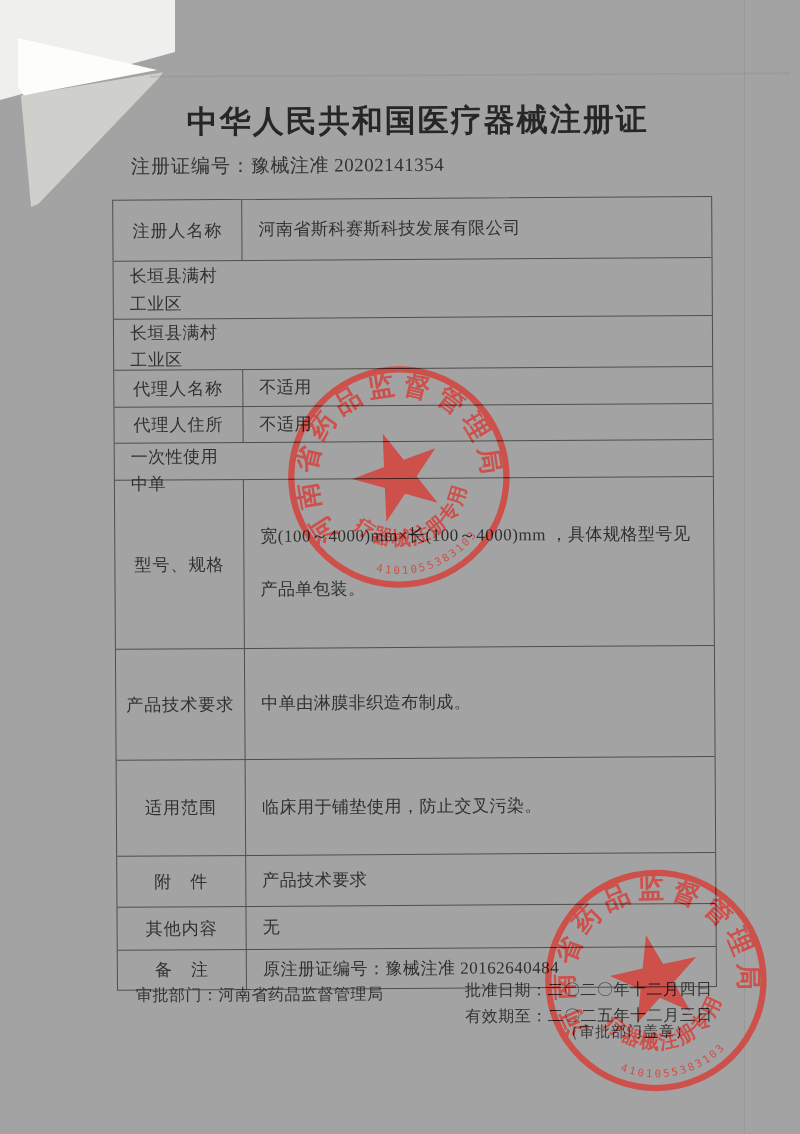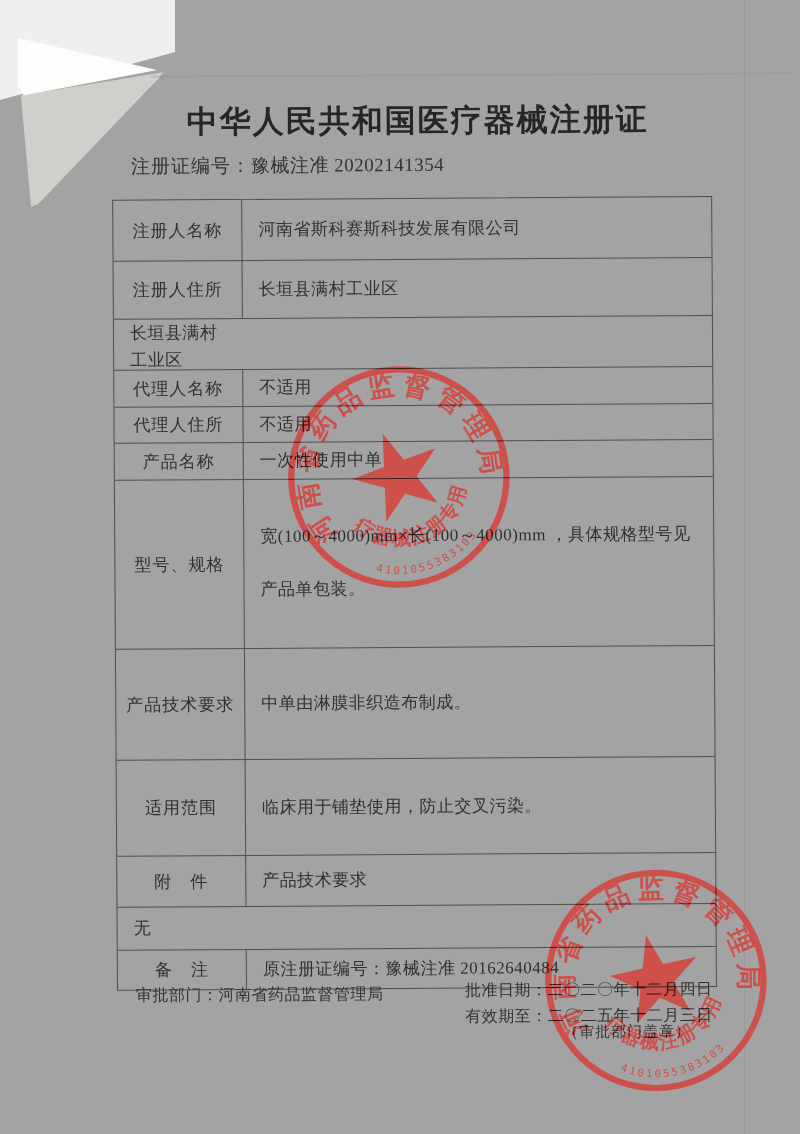--- a/index.html
+++ b/index.html
@@ -139,55 +139,54 @@
     <div class="doc-title">中华人民共和国医疗器械注册证</div>
 
     <div class="cert-line"><span>注册证编号：</span><span class="num">豫械注准 20202141354</span></div>
 
     <div class="table">
       <div class="tr r1">
         <div class="th">注册人名称</div>
         <div class="td">河南省斯科赛斯科技发展有限公司</div>
       </div>
       <div class="tr r2">
-        <div class="th">注册人住所</div>
         <div class="td">长垣县满村工业区</div>
       </div>
       <div class="tr r3">
         <div class="td">长垣县满村工业区</div>
       </div>
       <div class="tr r4">
         <div class="th">代理人名称</div>
         <div class="td">不适用</div>
       </div>
       <div class="tr r5">
         <div class="th">代理人住所</div>
         <div class="td">不适用</div>
       </div>
       <div class="tr r6">
-        <div class="th">产品名称</div>
         <div class="td">一次性使用中单</div>
       </div>
       <div class="tr r7">
         <div class="th">型号、规格</div>
         <div class="td tall">宽(100～4000)mm×长(100～4000)mm ，具体规格型号见产品单包装。</div>
       </div>
       <div class="tr r8">
         <div class="th">产品技术要求</div>
         <div class="td">中单由淋膜非织造布制成。</div>
       </div>
       <div class="tr r9">
         <div class="th">适用范围</div>
         <div class="td">临床用于铺垫使用，防止交叉污染。</div>
       </div>
       <div class="tr r10">
         <div class="th">附　件</div>
         <div class="td">产品技术要求</div>
       </div>
       <div class="tr r11">
+        <div class="th">其他内容</div>
         <div class="td">无</div>
       </div>
       <div class="tr r12">
         <div class="th">备　注</div>
         <div class="td">原注册证编号：豫械注准 20162640484</div>
       </div>
     </div>
 
     <div class="footer-left"><span>审批部门：</span><span>河南省药品监督管理局</span></div>
 

